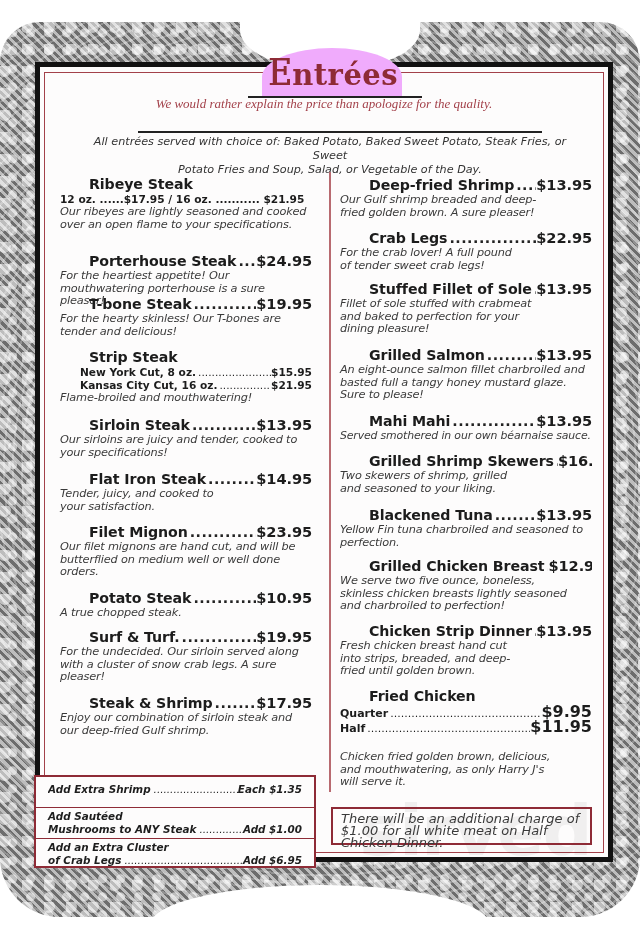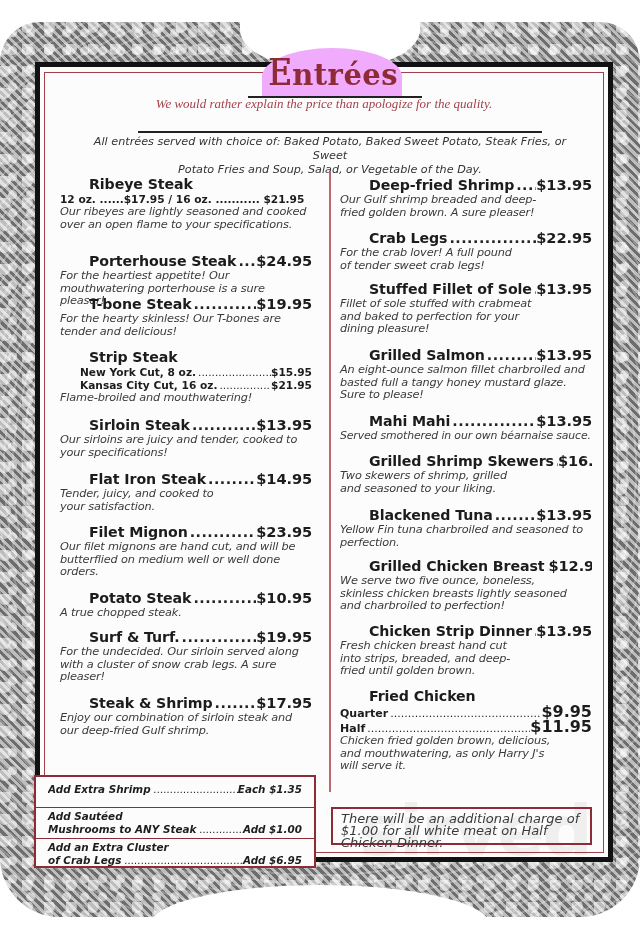--- a/index.html
+++ b/index.html
@@ -348,21 +348,21 @@
     <div class="sub-row fried-sub">
         <span>Quarter</span>
         <span class="dots"></span>
         <span class="price">$9.95</span>
       </div>
     <div class="sub-row fried-sub">
         <span>Half</span>
         <span class="dots"></span>
         <span class="price">$11.95</span>
       </div>
-    <div class="desc" style="width:215px;">Chicken fried golden brown, delicious, and mouthwatering, as only Harry J's will serve it.</div>
+    <div class="desc" style="width:215px;margin-top:16px">Chicken fried golden brown, delicious, and mouthwatering, as only Harry J's will serve it.</div>
   </div>
 </div>
 
 <div class="addons">
   <div class="addon-row single">
     <div class="addon-line">
         <span>Add Extra Shrimp</span>
         <span class="dots"></span>
         <span>Each $1.35</span>
       </div>

